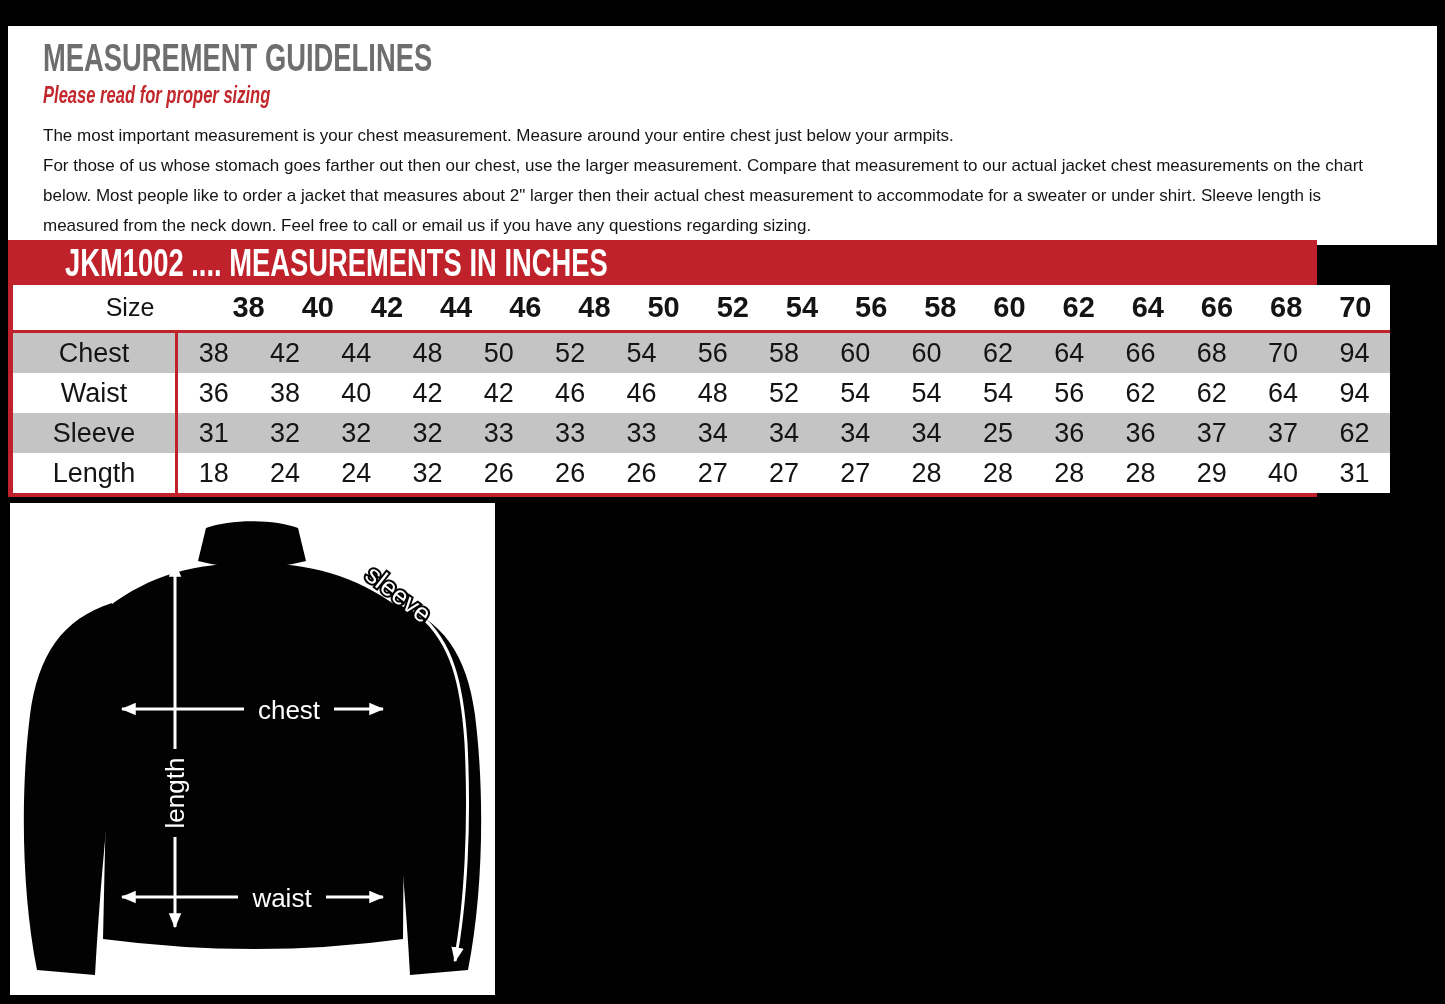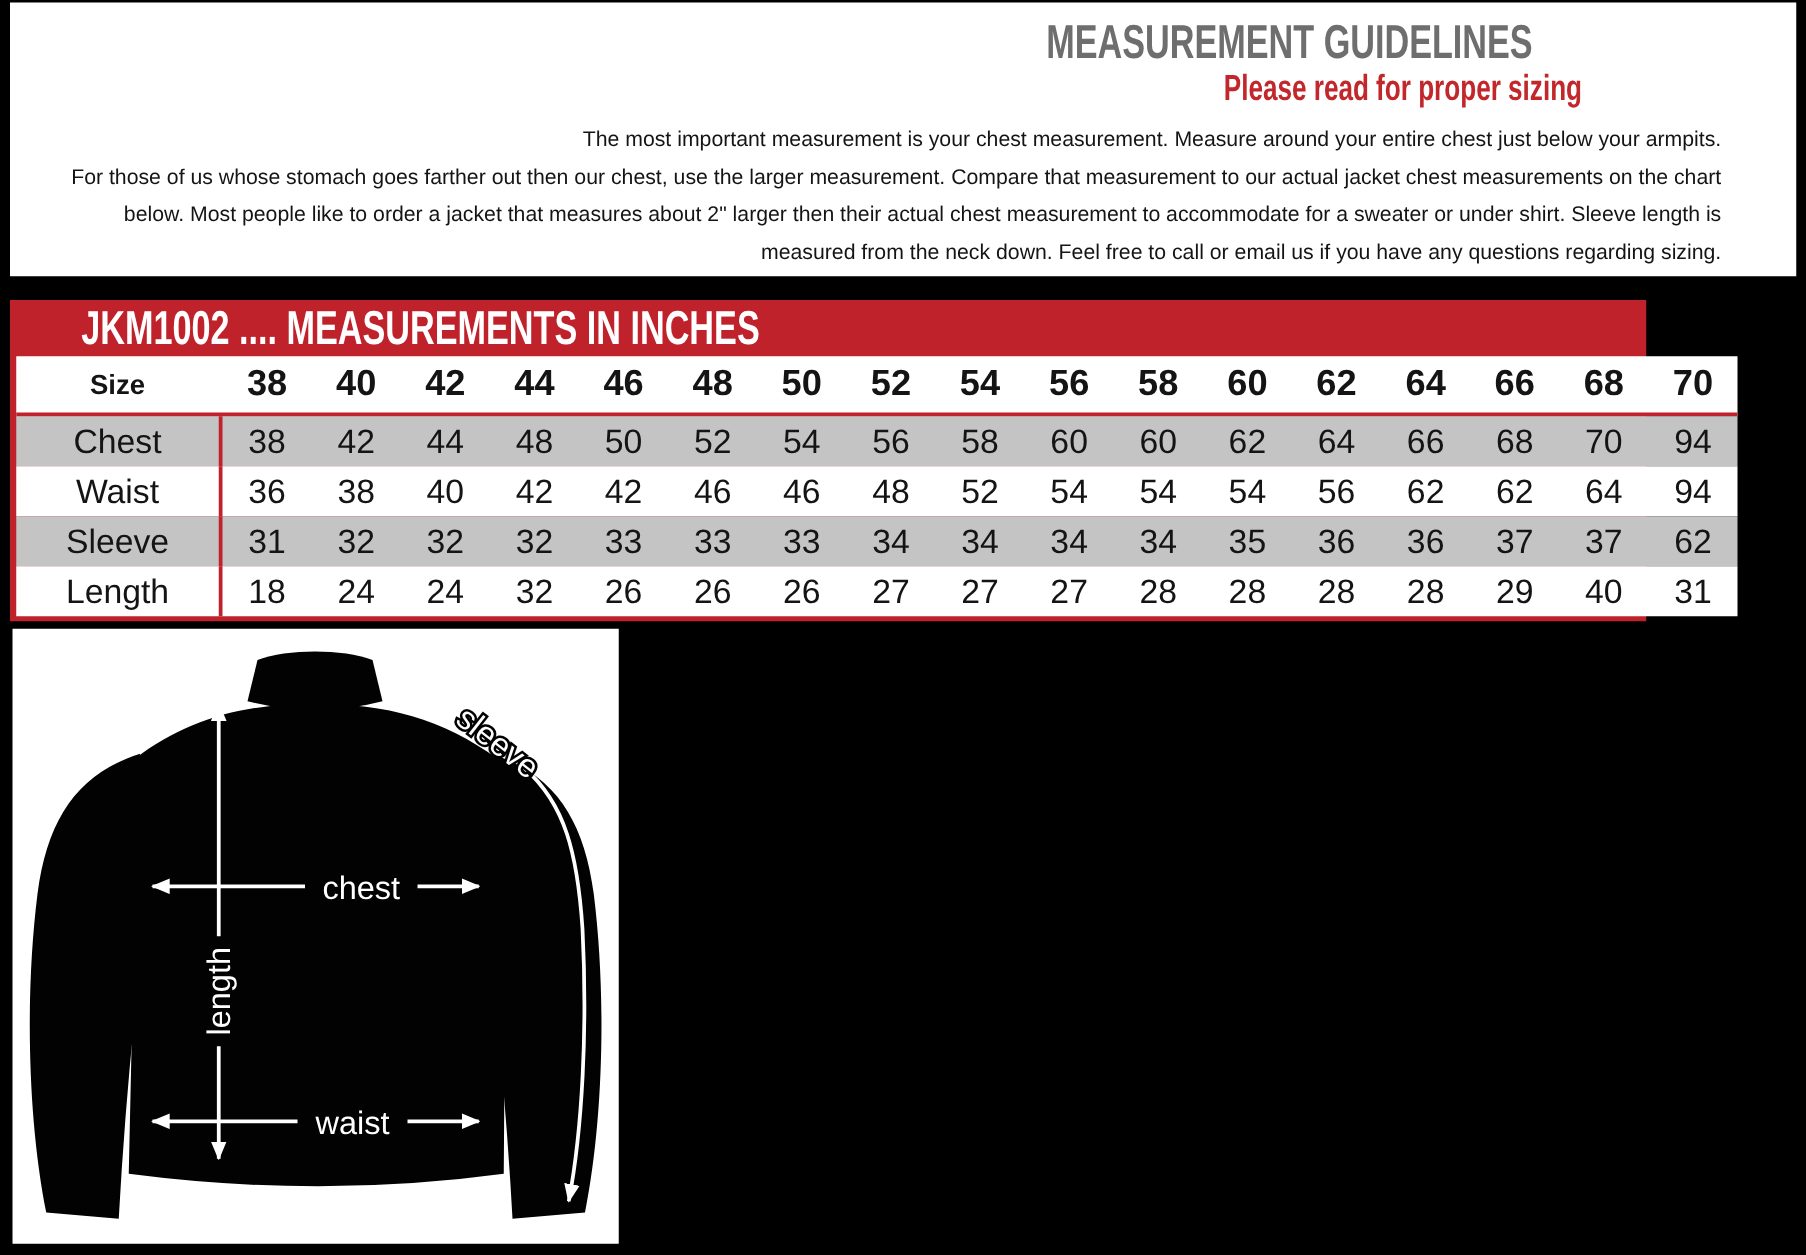--- a/index.html
+++ b/index.html
@@ -10,37 +10,37 @@
     --ink:#141414;
   }
   html,body{margin:0;padding:0;background:#000;}
   body{font-family:"Liberation Sans","DejaVu Sans",sans-serif;}
   #canvas{position:relative;width:1445px;height:1004px;background:#000;overflow:hidden;}
 
   
   .cond{display:inline-block;transform:scaleX(.72);transform-origin:0 0;white-space:nowrap;}
 
   
-  #guidelines{position:absolute;left:8px;top:2px;width:1429px;height:219px;background:#fff;box-sizing:border-box;padding:10px 60px 0 27px;text-align:right;}
+  #guidelines{position:absolute;left:8px;top:26px;width:1429px;height:219px;background:#fff;box-sizing:border-box;padding:10px 40px 0 27px;}
   #guidelines h1{margin:2px 0 0 8px;font-size:38px;line-height:40px;font-weight:bold;color:var(--title-grey);}
-  #guidelines h2{margin:4px 0 0 8px;font-size:29px;line-height:26px;font-weight:bold;color:var(--sub-red);}
+  #guidelines h2{margin:4px 0 0 8px;font-size:23px;line-height:26px;font-weight:bold;color:var(--sub-red);font-style:italic;}
   #guidelines .body-copy{margin:13px 0 0 8px;font-size:17px;line-height:30px;color:var(--ink);}
   #guidelines .body-copy p{margin:0;}
 
   
   #chart{position:absolute;left:8px;top:240px;width:1309px;height:257px;background:var(--red);box-sizing:border-box;}
   #chart .banner{height:45px;line-height:46px;color:#fff;font-weight:bold;font-size:38px;padding-left:57px;}
   #chart .table{position:absolute;left:5px;top:45px;width:1377px;}
   .trow{display:flex;height:40px;align-items:center;}
   .trow.head{height:45px;background:#fff;border-bottom:3px solid var(--red);}
   .trow.grey{background:var(--row-grey);}
   .trow.white{background:#fff;}
   .cell{text-align:center;color:var(--ink);}
   .cell.lbl{flex:0 0 162px;font-size:27px;}
-  .trow.head .cell.lbl{font-size:22px;font-weight:bold;border-right:3px solid transparent;}
+  .trow.head .cell.lbl{font-size:25px;font-weight:normal;border-right:3px solid transparent;margin-left:36px;}
   .trow.grey .cell.lbl,.trow.white .cell.lbl{border-right:3px solid var(--red);align-self:stretch;line-height:40px;}
   .cell.num{flex:1 1 0;font-size:27px;}
   .trow.head .cell.num{font-weight:bold;font-size:29px;}
 
   
   #diagram{position:absolute;left:10px;top:503px;width:485px;height:492px;background:#fff;}
   #diagram svg{display:block;}
   #diagram text{font-family:"Liberation Sans","DejaVu Sans",sans-serif;font-size:26px;fill:#fff;}
   .halo{stroke:#000;stroke-width:4px;paint-order:stroke;}
 </style>
@@ -128,21 +128,21 @@
             <div class="cell num">32</div>
             <div class="cell num">32</div>
             <div class="cell num">32</div>
             <div class="cell num">33</div>
             <div class="cell num">33</div>
             <div class="cell num">33</div>
             <div class="cell num">34</div>
             <div class="cell num">34</div>
             <div class="cell num">34</div>
             <div class="cell num">34</div>
-            <div class="cell num">35</div>
+            <div class="cell num">25</div>
             <div class="cell num">36</div>
             <div class="cell num">36</div>
             <div class="cell num">37</div>
             <div class="cell num">37</div>
             <div class="cell num">62</div>
           </div>
           <div class="trow white">
             <div class="cell lbl">Length</div>
             <div class="cell num">18</div>
             <div class="cell num">24</div>

